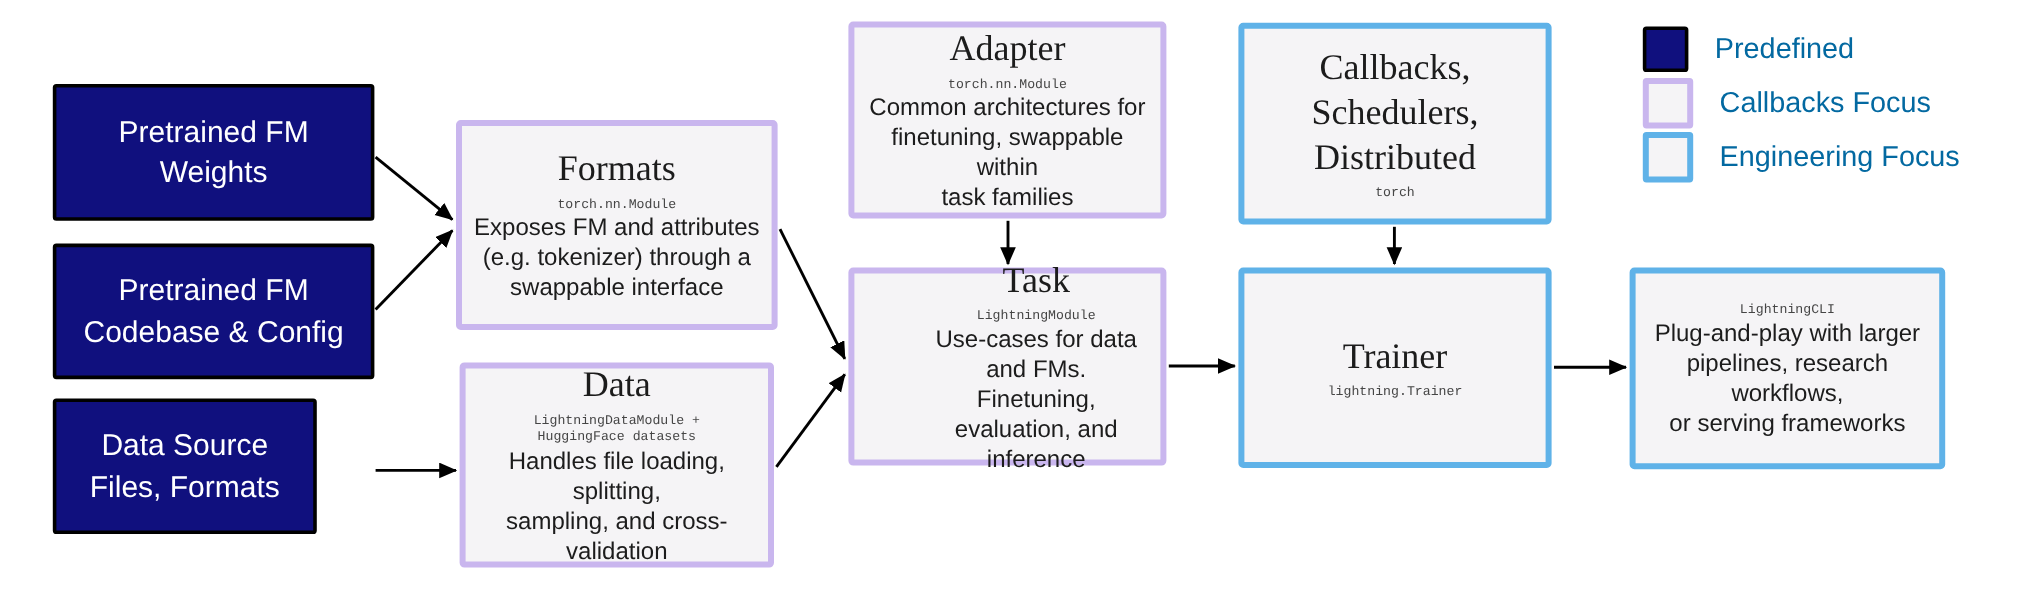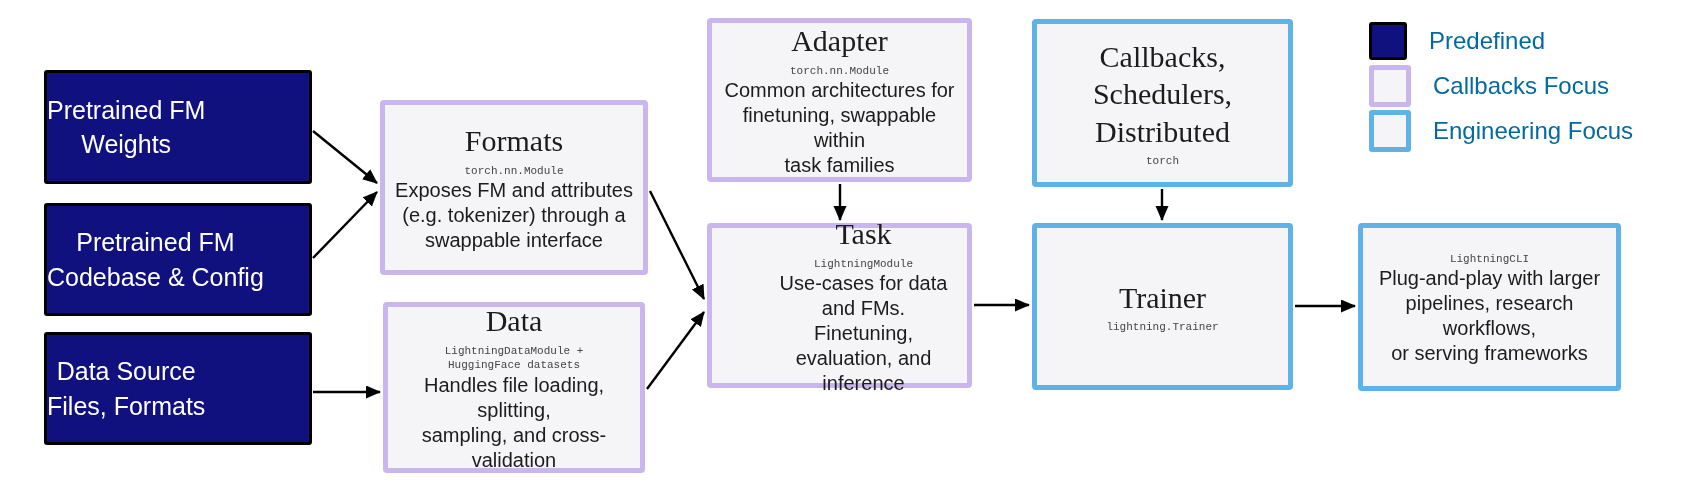--- a/index.html
+++ b/index.html
@@ -15,21 +15,21 @@
 
   
   .navy-box {
     position: absolute;
     background: var(--predefined-fill, #10107e);
     border: 3px solid var(--predefined-border, #000000);
     border-radius: 3px;
     color: var(--navy-text, #ffffff);
     display: flex;
     align-items: center;
-    justify-content: flex-start;
+    justify-content: center;
     text-align: center;
     font-size: 25px;
     line-height: 1.38;
     box-sizing: border-box;
   }
 
   
   .card {
     position: absolute;
     background: var(--card-fill, #f5f4f6);
@@ -98,21 +98,21 @@
 <div class="canvas">
 
   <div class="navy-box" style="left:44px; top:70px; width:268px; height:114px;">
     <span class="ws">Pretrained FM
 Weights</span>
   </div>
   <div class="navy-box" style="left:44px; top:203px; width:268px; height:113px;">
     <span class="ws">Pretrained FM
 Codebase &amp; Config</span>
   </div>
-  <div class="navy-box" style="left:44px; top:332px; width:268px; height:113px;">
+  <div class="navy-box" style="left:44px; top:332px; width:220px; height:113px;">
     <span class="ws">Data Source
 Files, Formats</span>
   </div>
 
   <div class="card research" style="left:380px; top:100px; width:268px; height:175px;">
     <div class="card-inner">
       <div class="card-title">Formats</div>
       <div class="card-code ws">torch.nn.Module</div>
       <div class="card-desc ws">Exposes FM and attributes
 (e.g. tokenizer) through a

